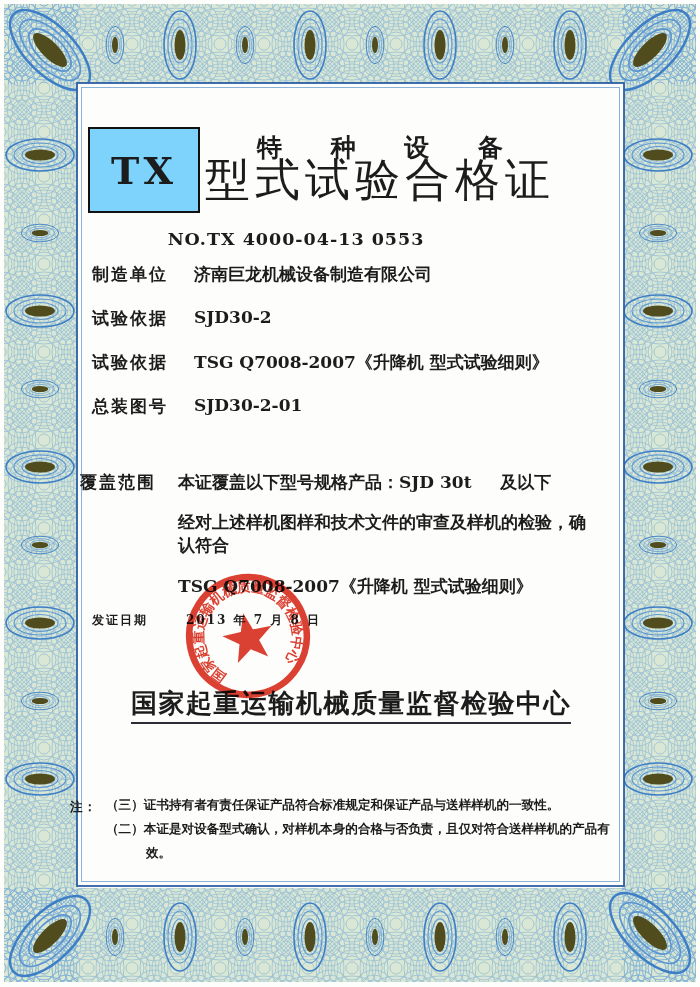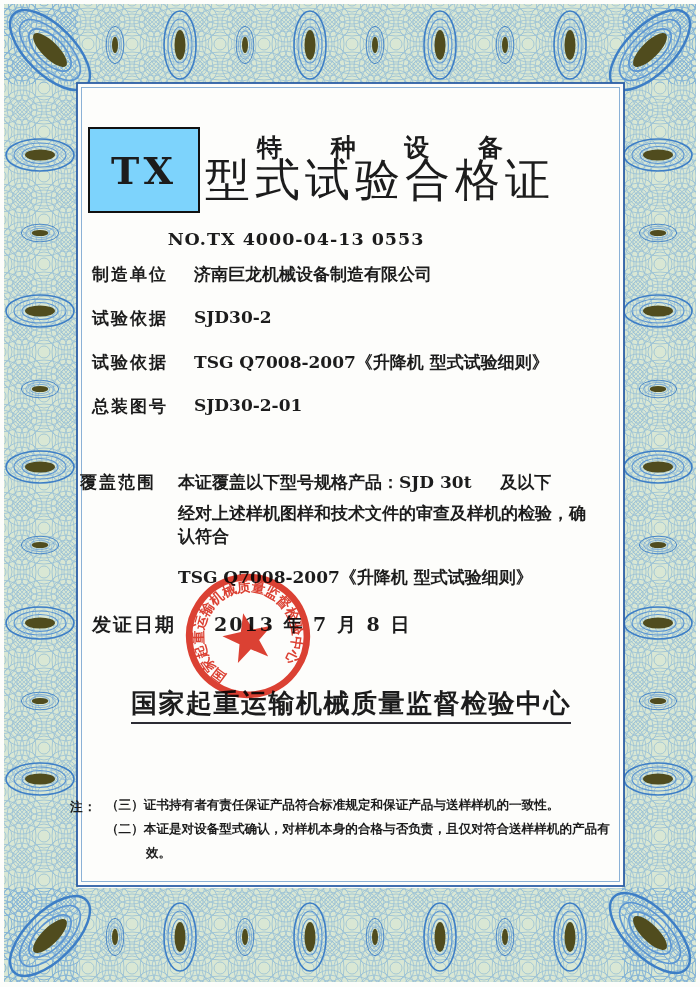--- a/index.html
+++ b/index.html
@@ -34,24 +34,24 @@
 
   .fields{position:absolute;left:92px;top:263px;width:520px;}
   .field-row{display:flex;margin-bottom:21px;font-size:17px;font-weight:700;}
   .field-label{width:78px;flex:0 0 78px;letter-spacing:2px;}
   .field-value{margin-left:24px;white-space:pre-wrap;}
 
   .coverage{position:absolute;left:80px;top:471px;width:520px;font-size:17px;font-weight:700;}
   .coverage .row1{display:flex;}
   .coverage .cov-label{width:84px;flex:0 0 84px;letter-spacing:2px;}
   .coverage .cov-line1{margin-left:14px;white-space:pre-wrap;}
-  .coverage .cov-line2{margin-left:98px;margin-top:8px;white-space:pre-wrap;}
+  .coverage .cov-line2{margin-left:98px;margin-top:17px;white-space:pre-wrap;}
   .coverage .cov-line3{margin-left:98px;margin-top:18px;white-space:pre-wrap;}
 
-  .issue-row{position:absolute;left:92px;top:612px;display:flex;font-size:19px;font-weight:700;}
+  .issue-row{position:absolute;left:92px;top:612px;display:flex;font-size:12px;font-weight:700;}
   .issue-label{letter-spacing:2px;}
   .issue-date{margin-left:38px;letter-spacing:2px;}
 
   .seal{position:absolute;left:172px;top:560px;width:152px;height:152px;
         opacity:.9;mix-blend-mode:multiply;pointer-events:none;}
 
   .authority{
     position:absolute;left:78px;top:686px;width:546px;text-align:center;
   }
   .authority span{

